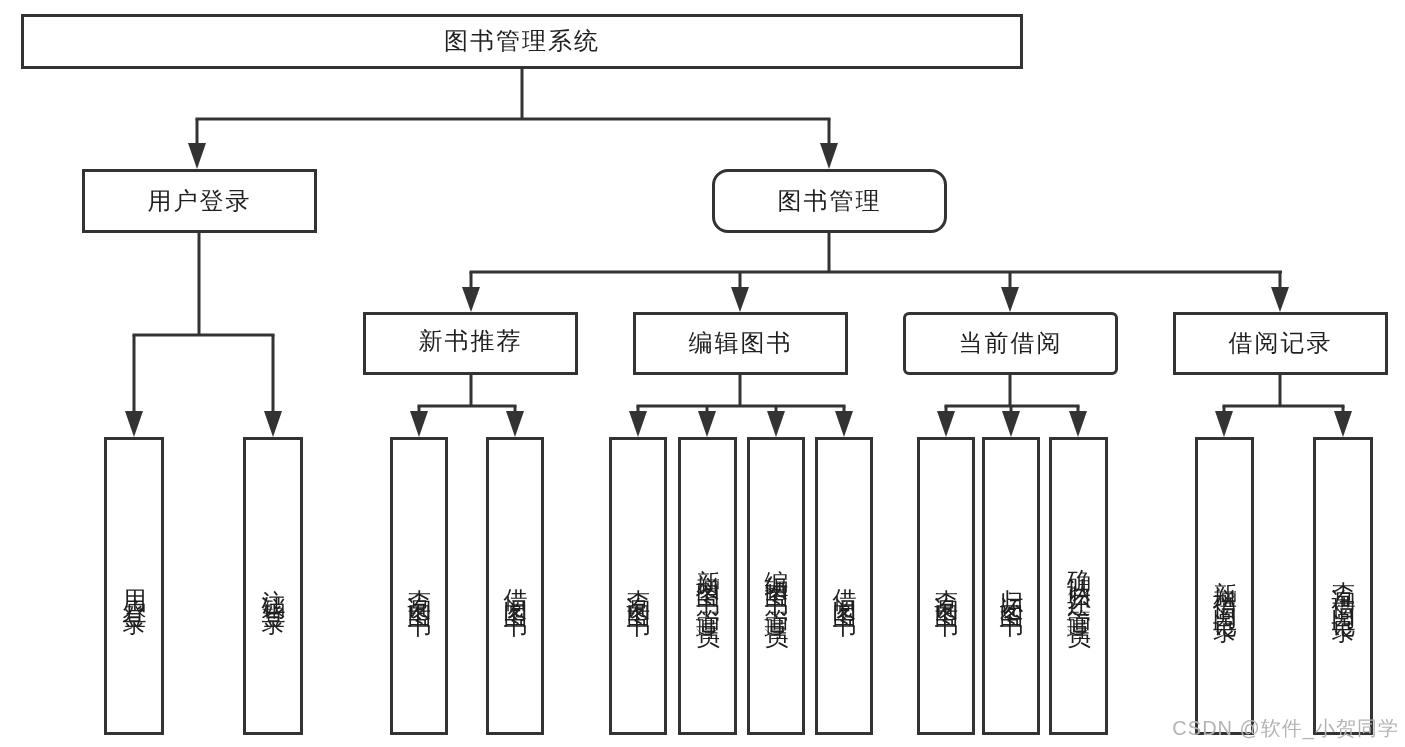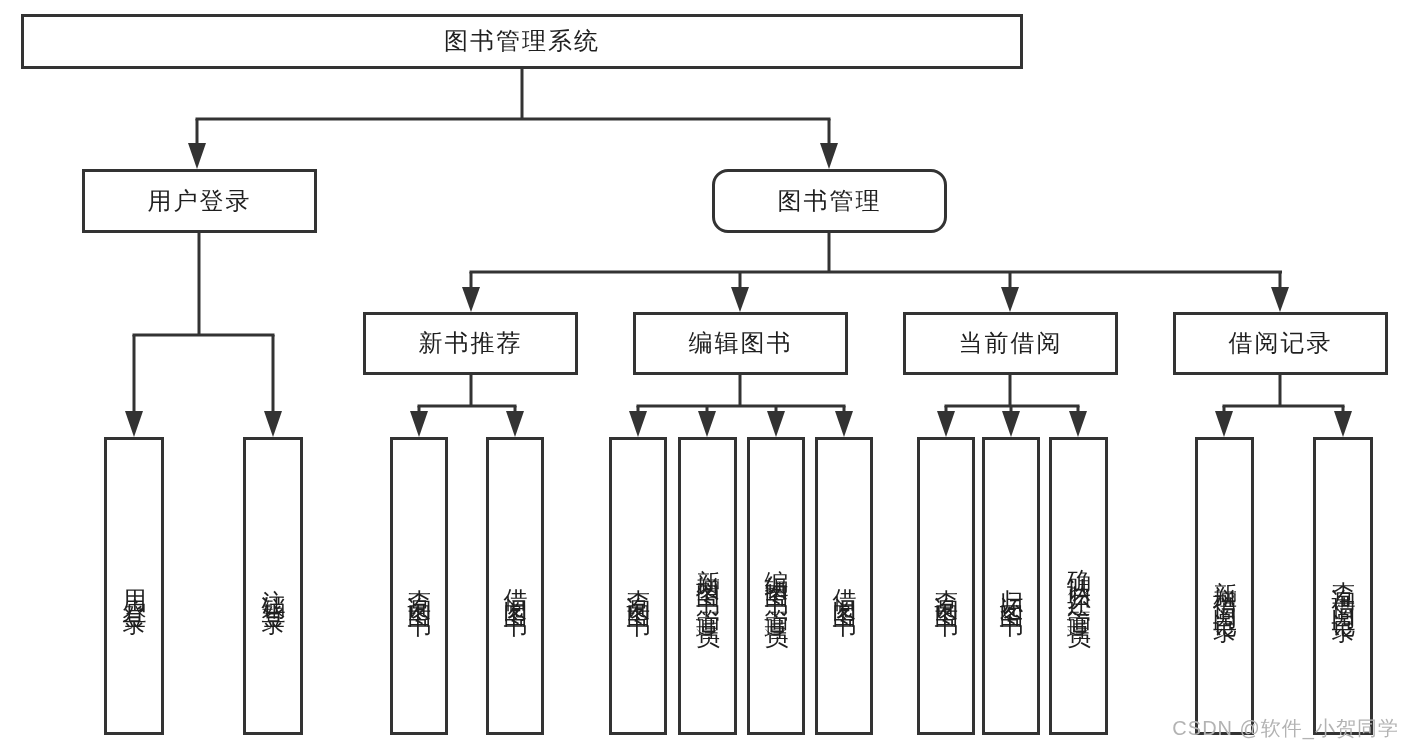--- a/index.html
+++ b/index.html
@@ -41,23 +41,23 @@
     letter-spacing:8px;
     top:437px;
     height:298px;
     white-space:normal;
   }
 
   
   .node-root {left:21px;  top:14px;  width:1002px; height:55px;}
   .node-l2a  {left:82px;  top:169px; width:235px;  height:64px;}
   .node-l2b  {left:712px; top:169px; width:235px;  height:64px;border-radius:16px;}
-  .node-l3a  {left:363px; top:312px; width:215px;  height:63px;}
+  .node-l3a  {left:363px; top:312px; width:215px;  height:63px;font-family:Liberation Mono, monospace;}
   .node-l3b  {left:633px; top:312px; width:215px;  height:63px;}
-  .node-l3c  {left:903px; top:312px; width:215px;  height:63px;}
+  .node-l3c  {left:903px; top:312px; width:215px;  height:63px;border-radius:6px;}
   .node-l3d  {left:1173px;top:312px; width:215px;  height:63px;}
 
   .leaf-a1{left:104px;width:60px;}
   .leaf-a2{left:243px;width:60px;}
   .leaf-b1{left:390px;width:58px;}
   .leaf-b2{left:486px;width:58px;}
   .leaf-c1{left:609px;width:58px;}
   .leaf-c2{left:678px;width:59px;}
   .leaf-c3{left:747px;width:58px;}
   .leaf-c4{left:815px;width:58px;}

